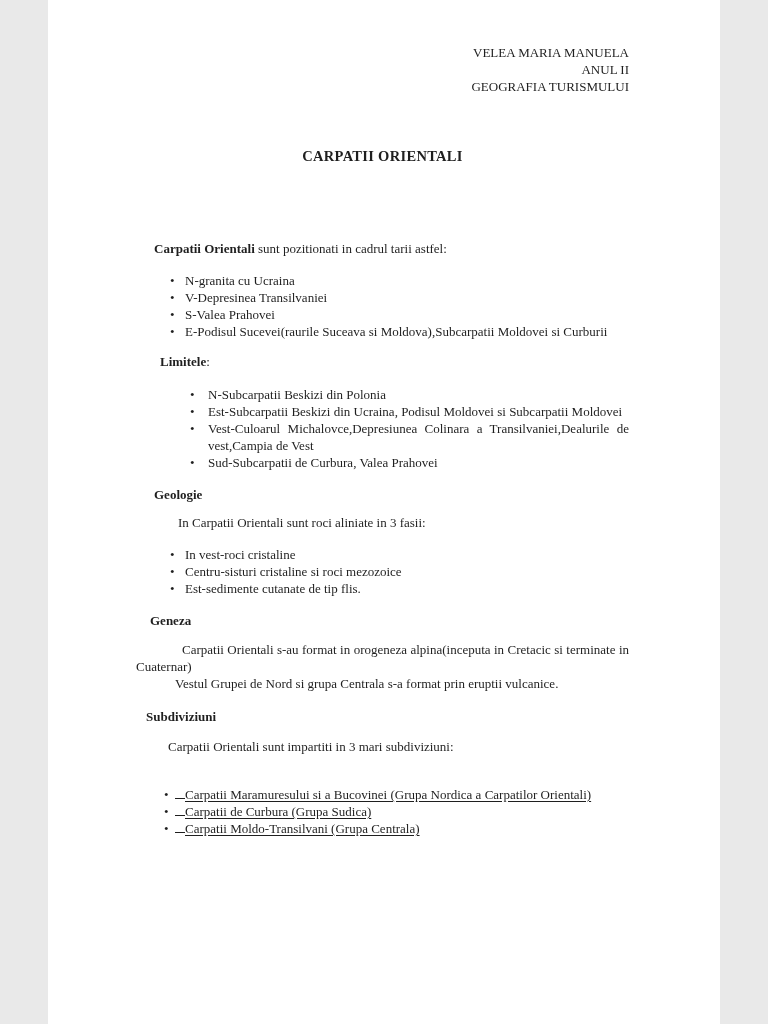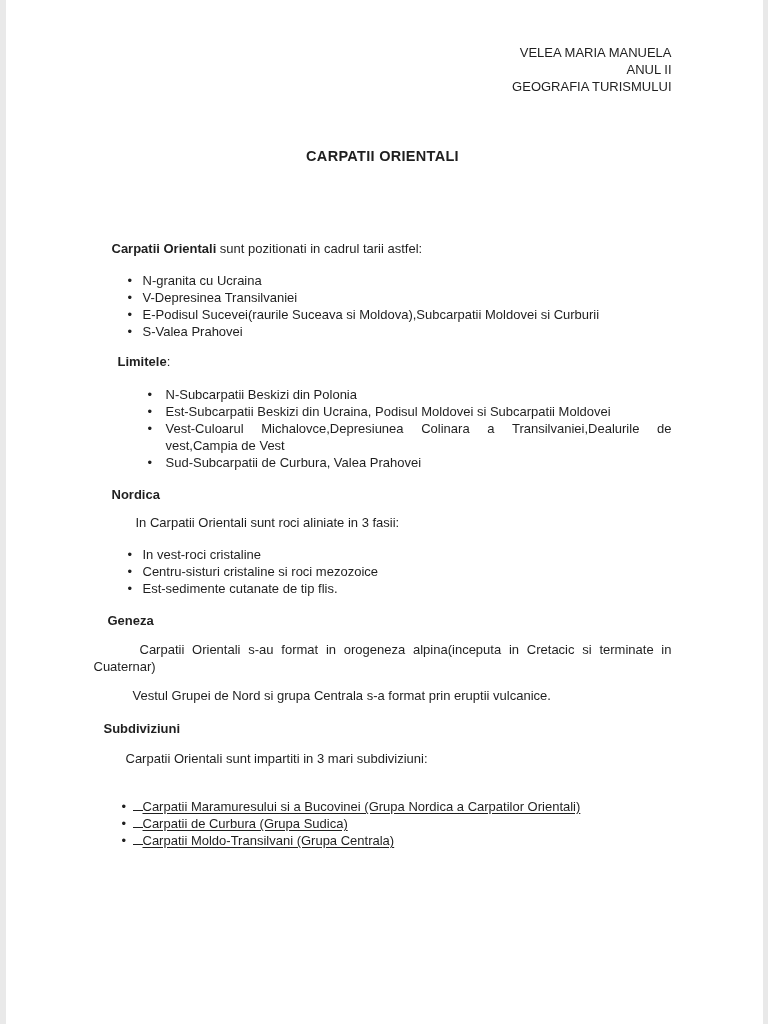--- a/index.html
+++ b/index.html
@@ -1,23 +1,23 @@
 <!DOCTYPE html>
 <html><head>
 <meta charset="utf-8">
 <style>
   html,body{margin:0;padding:0;background:#e9e9e9;}
   .page{
     position:relative;
-    width:757px;height:1024px;
+    width:672px;height:1024px;
     margin:0 auto;
     background:#ffffff;
     box-sizing:border-box;
     padding:44px 91px 0 88px;
-    font-family:Liberation Sans, sans-serif;
+    font-family:Liberation Serif, serif;
     font-size:13px;line-height:17px;
     color:#1f1f1f;
     overflow:hidden;
   }
   .header{text-align:right;}
   .header div{white-space:nowrap;}
   .doc-title{
     text-align:center;font-weight:700;font-size:14.5px;line-height:17px;
     margin-top:53px;letter-spacing:.3px;
   }
@@ -32,21 +32,21 @@
   .h-limits{margin-top:13px;padding-left:24px;}
   .list-limits{margin-top:16px;padding-left:72px;}
   .list-limits li::before{left:-18px;}
   .just{text-align:justify;}
   .h-geology{margin-top:15px;padding-left:18px;}
   .p-geology{margin-top:11px;text-indent:42px;}
   .list-geology{margin-top:15px;padding-left:49px;}
   .list-geology li::before{left:-15px;}
   .h-genesis{margin-top:15px;padding-left:14px;}
   .p-genesis1{margin-top:12px;text-indent:46px;text-align:justify;}
-  .p-genesis2{margin-top:12px;text-indent:39px;}
+  .p-genesis2{margin-top:0;text-indent:39px;}
   .h-sub{margin-top:16px;padding-left:10px;}
   .p-sub{margin-top:13px;text-indent:32px;}
   .list-sub{margin-top:31px;padding-left:39px;}
   .list-sub li::before{left:-11px;}
   .utab{display:inline-block;width:10px;border-bottom:1px solid #1f1f1f;}
   .utext{text-decoration:underline;text-underline-offset:2px;}
 </style>
 </head>
 <body>
 
@@ -58,34 +58,34 @@
     <div>GEOGRAFIA TURISMULUI</div>
   </div>
 
   <div class="doc-title">CARPATII ORIENTALI</div>
 
   <p class="lead"><b>Carpatii Orientali</b><span> sunt pozitionati in cadrul tarii astfel:</span></p>
 
   <ul class="list-intro">
     <li>N-granita cu Ucraina</li>
     <li>V-Depresinea Transilvaniei</li>
+    <li>S-Valea Prahovei</li>
     <li>E-Podisul Sucevei(raurile Suceava si Moldova),Subcarpatii Moldovei si Curburii</li>
-    <li>S-Valea Prahovei</li>
   </ul>
 
   <p class="h-limits"><b>Limitele</b><span>:</span></p>
 
   <ul class="list-limits">
     <li>N-Subcarpatii Beskizi din Polonia</li>
     <li>Est-Subcarpatii Beskizi din Ucraina, Podisul Moldovei si Subcarpatii Moldovei</li>
     <li class="just">Vest-Culoarul Michalovce,Depresiunea Colinara a Transilvaniei,Dealurile de vest,Campia de Vest</li>
     <li>Sud-Subcarpatii de Curbura, Valea Prahovei</li>
   </ul>
 
-  <p class="h-geology"><b>Nordica</b></p>
+  <p class="h-geology"><b>Geologie</b></p>
 
   <p class="p-geology">In Carpatii Orientali sunt roci aliniate in 3 fasii:</p>
 
   <ul class="list-geology">
     <li>In vest-roci cristaline</li>
     <li>Centru-sisturi cristaline si roci mezozoice</li>
     <li>Est-sedimente cutanate de tip flis.</li>
   </ul>
 
   <p class="h-genesis"><b>Geneza</b></p>

